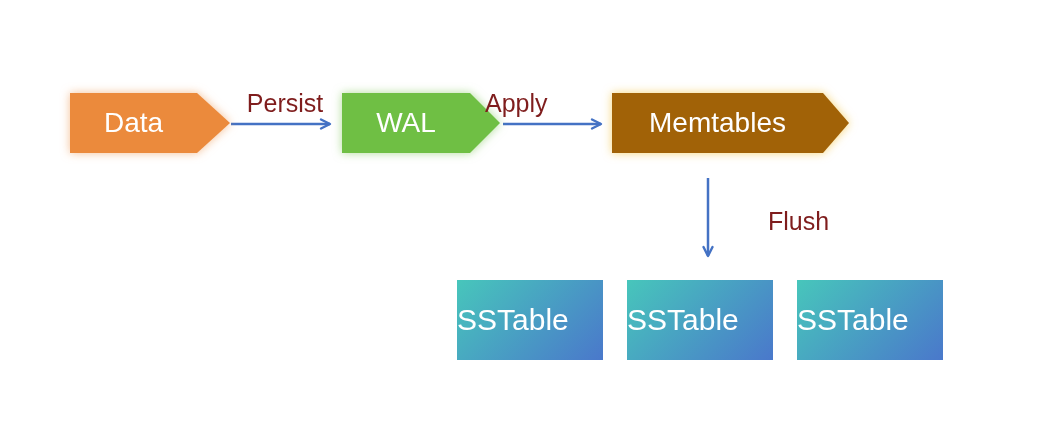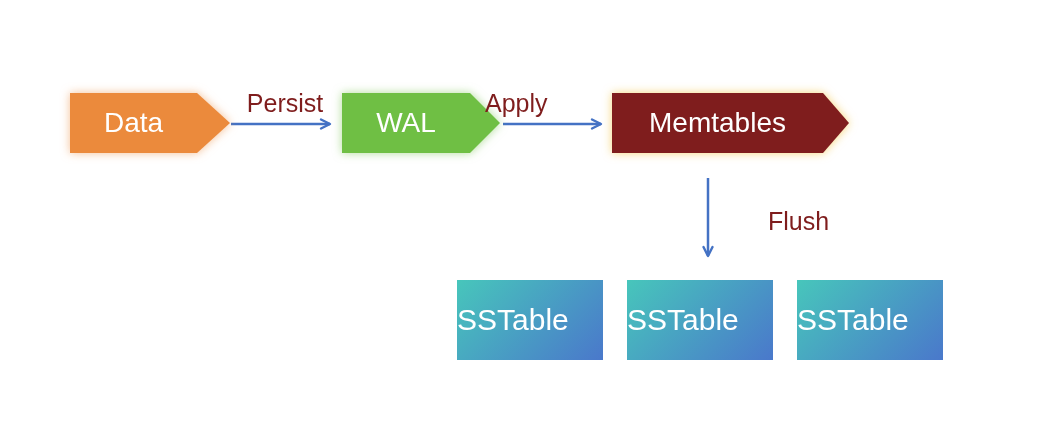--- a/index.html
+++ b/index.html
@@ -44,21 +44,21 @@
     padding-right: 33px; box-sizing: border-box;
   }
   .node-wal {
     width: 158px;
     background: #6FBF44;
     clip-path: polygon(0 0, 128px 0, 100% 50%, 128px 100%, 0 100%);
     padding-right: 30px; box-sizing: border-box;
   }
   .node-memtables {
     width: 237px;
-    background: #7f1d1d;
+    background: #a16207;
     clip-path: polygon(0 0, 211px 0, 100% 50%, 211px 100%, 0 100%);
     padding-right: 26px; box-sizing: border-box;
   }
   
   .edge-label {
     position: absolute;
     color: #7f1d1d;
     font-size: 25px;
     line-height: 28px;
     white-space: nowrap;

